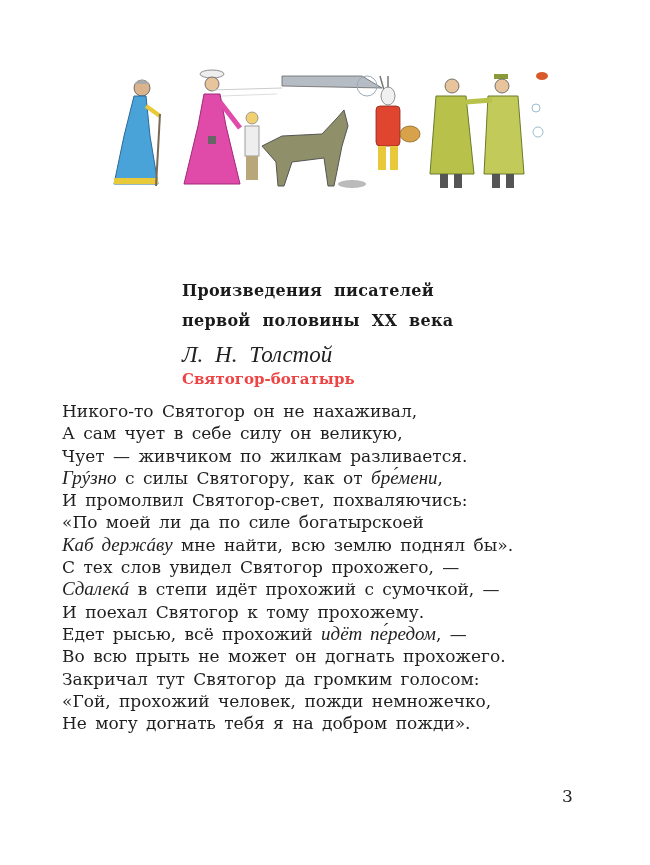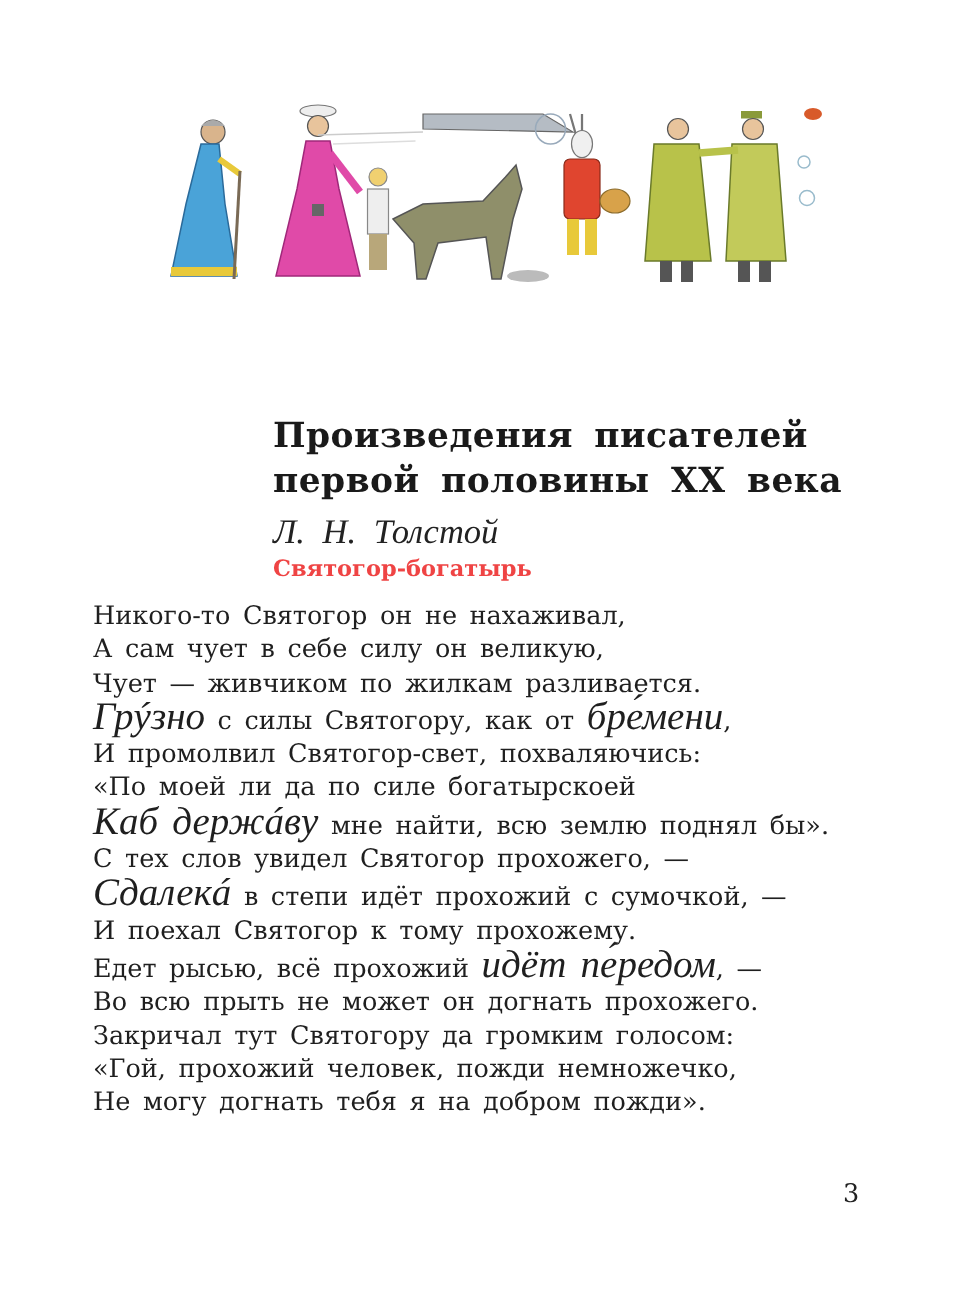--- a/index.html
+++ b/index.html
@@ -5,40 +5,40 @@
   html, body { margin: 0; padding: 0; }
   body {
     width: 650px; height: 865px; background: #ffffff; position: relative;
     overflow: hidden; font-family: "DejaVu Serif", "Liberation Serif", serif; color: #1a1a1a;
   }
   .illustration {
     position: absolute; left: 62px; top: 66px; width: 500px; height: 128px;
   }
   .heading {
     position: absolute; left: 182px; top: 276px; width: 420px;
-    font-family: "DejaVu Serif", serif; font-weight: bold; font-size: 23px;
+    font-family: "DejaVu Serif", serif; font-weight: bold; font-size: 16px;
     line-height: 30px; letter-spacing: 0.3px; word-spacing: 6px; color: #1a1a1a;
   }
   .author {
     position: absolute; left: 182px; top: 342px;
     font-family: "Liberation Serif", serif; font-style: italic; font-size: 23px;
     word-spacing: 6px; color: #222;
   }
   .subtitle {
     position: absolute; left: 182px; top: 370px;
     font-family: "DejaVu Serif", serif; font-weight: bold; font-size: 15px; color: #ef4444;
   }
   .poem {
     position: absolute; left: 62px; top: 400px; width: 560px;
   }
   .line {
     font-family: "DejaVu Serif", serif; font-size: 17px; line-height: 22.3px;
     white-space: nowrap; word-spacing: 3px; color: #1f1f1f;
   }
-  .line i { font-family: "Liberation Serif", serif; font-style: italic; font-size: 26px; }
+  .line i { font-family: "Liberation Serif", serif; font-style: italic; font-size: 19px; }
   .page-num {
     position: absolute; left: 562px; top: 786px;
     font-family: "DejaVu Serif", serif; font-size: 17px; color: #222;
   }
 </style>
 </head>
 <body>
 
 <div class="illustration">
   <svg width="500" height="128" viewBox="0 0 500 128">
@@ -122,18 +122,18 @@
     <div class="line"><span>Чует — живчиком по жилкам разливается.</span></div>
     <div class="line"><i>Грýзно</i><span> с силы Святогору, как от </span><i>бре́мени</i><span>,</span></div>
     <div class="line"><span>И промолвил Святогор-свет, похваляючись:</span></div>
     <div class="line"><span>«По моей ли да по силе богатырскоей</span></div>
     <div class="line"><i>Каб держáву</i><span> мне найти, всю землю поднял бы».</span></div>
     <div class="line"><span>С тех слов увидел Святогор прохожего, —</span></div>
     <div class="line"><i>Сдалекá</i><span> в степи идёт прохожий с сумочкой, —</span></div>
     <div class="line"><span>И поехал Святогор к тому прохожему.</span></div>
     <div class="line"><span>Едет рысью, всё прохожий </span><i>идёт пе́редом</i><span>, —</span></div>
     <div class="line"><span>Во всю прыть не может он догнать прохожего.</span></div>
-    <div class="line"><span>Закричал тут Святогору да громким голосом:</span></div>
+    <div class="line"><span>Закричал тут Святогор да громким голосом:</span></div>
     <div class="line"><span>«Гой, прохожий человек, пожди немножечко,</span></div>
     <div class="line"><span>Не могу догнать тебя я на добром пожди».</span></div>
   </div>
 
 <div class="page-num">3</div>
 
 </body></html>

